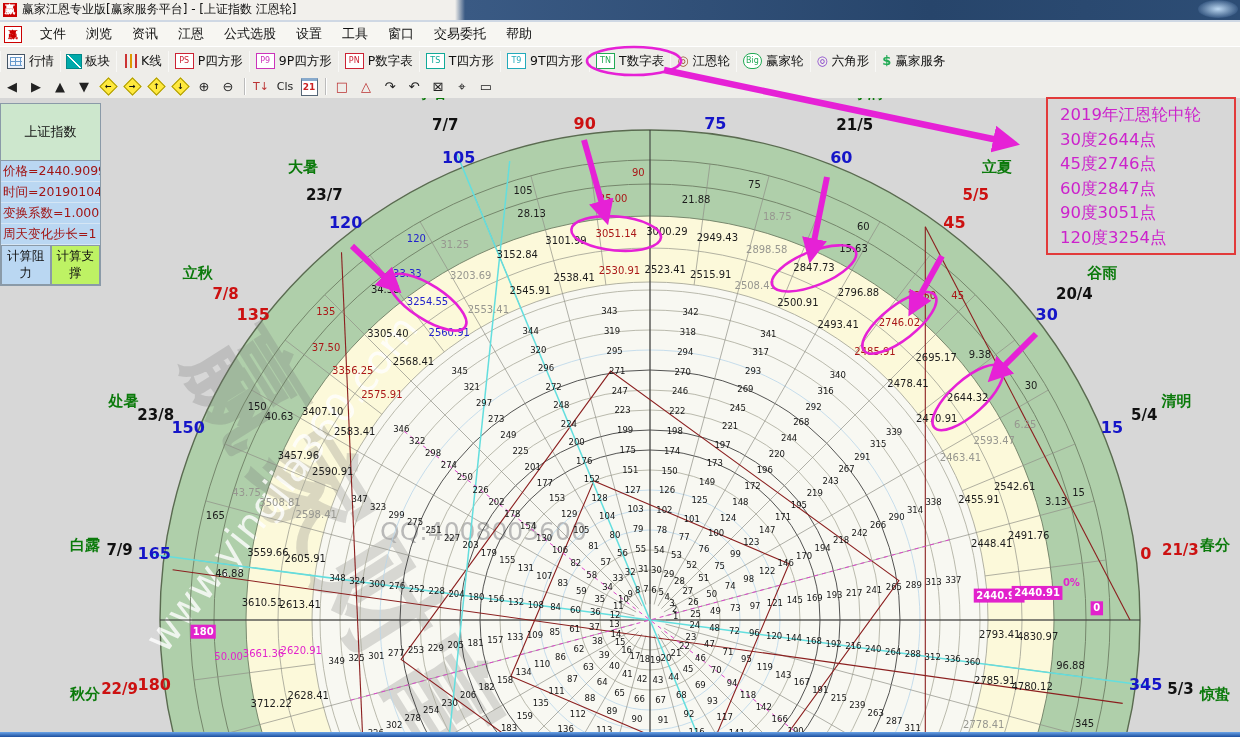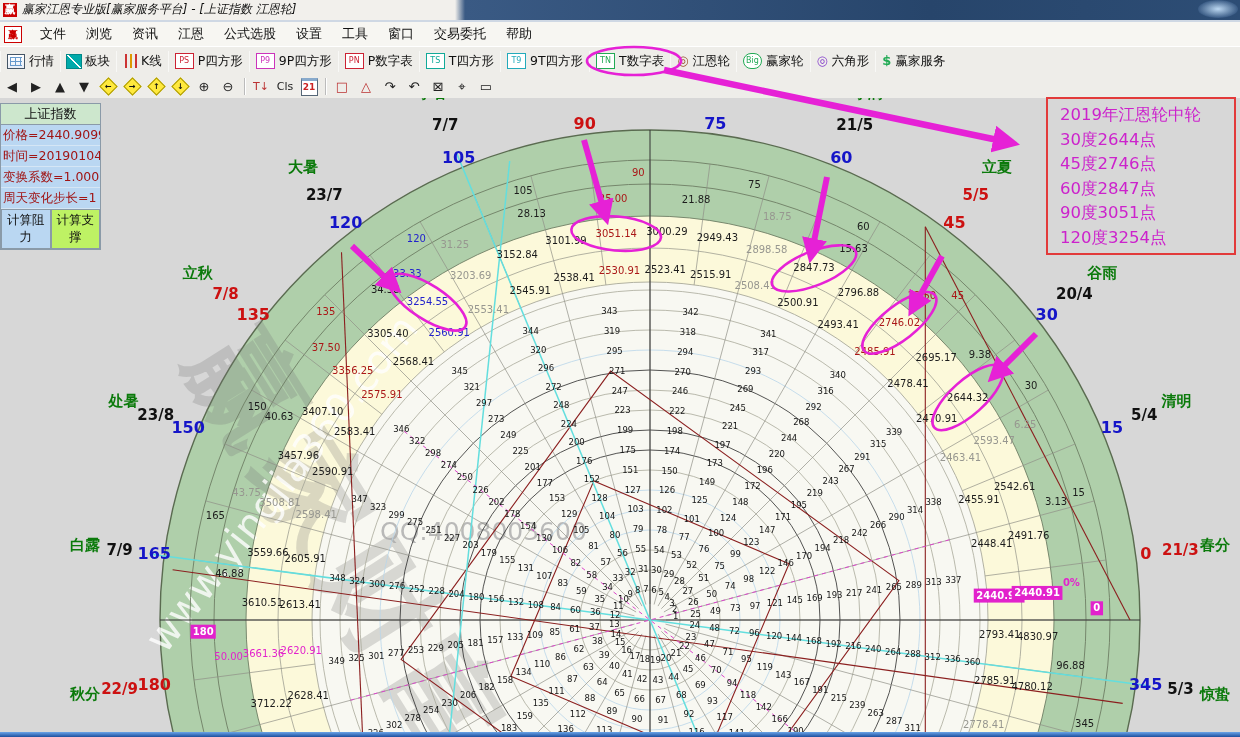--- a/index.html
+++ b/index.html
@@ -2,21 +2,21 @@
 <html><head>
 <meta charset="utf-8">
 <style>
   html,body{margin:0;padding:0;background:#888;}
   #app{position:relative;width:1240px;height:737px;overflow:hidden;background:#d7d7d7;
        font-family:"DejaVu Sans","Liberation Sans",sans-serif;}
   
   #titlebar{position:absolute;left:0;top:0;width:1240px;height:20px;background:linear-gradient(90deg,#f2f0ec 0 455px,#3a5a84 465px,#27456b 75%,#2d4d75 100%);border-bottom:2px solid #cfd8e4;}
   #titlebar .tl{position:absolute;left:3px;top:1px;display:flex;align-items:center;gap:5px;}
   #titlebar .appico{width:14px;height:14px;background:#c00;color:#fff;font-size:11px;line-height:14px;text-align:center;font-weight:bold;}
-  #titlebar .ttext{font-size:12px;color:#111;white-space:nowrap;font-style:italic;}
+  #titlebar .ttext{font-size:12px;color:#111;white-space:nowrap;}
   #titlebar .glow{position:absolute;right:2px;top:0;width:40px;height:18px;background:radial-gradient(ellipse at center,#bcd8f2 0%,rgba(110,150,200,.2) 70%);border-radius:50%;}
   
   #menubar{position:absolute;left:0;top:22px;width:1240px;height:24px;background:#f7f6f2;display:flex;align-items:center;border-bottom:1px solid #d8d6d0;}
   #menubar .logo{width:16px;height:15px;background:#fff;color:#c00;border:1px solid #c00;font-weight:bold;font-size:10px;line-height:15px;text-align:center;margin:0 8px 0 4px;}
   .menu-item{font-size:13px;color:#111;padding:10px 10px;cursor:default;}
   
   #toolbar1{position:absolute;left:0;top:46px;width:1240px;height:28px;background:#eeede9;display:flex;align-items:center;border-bottom:1px solid #cfcec8;border-top:1px solid #fff;}
   .tb1-item{display:flex;align-items:center;gap:4px;padding:2px 6px;font-size:12.5px;color:#111;border-left:1px solid #f8f8f6;}
   .ic-box{display:inline-block;width:17px;height:14px;font-size:8px;line-height:13px;text-align:center;background:#fff;border:1px solid #888;font-weight:normal;}
   .ic-glyph{font-size:13px;line-height:14px;}
@@ -35,21 +35,21 @@
   .tb2-sep{width:1px;height:17px;background:#bbb;margin:0 4px;box-shadow:1px 0 0 #fff;}
   .diamond{width:11px;height:11px;background:#ffe93d;border:1px solid #a90;transform:rotate(45deg);display:flex;align-items:center;justify-content:center;}
   .diamond>span{transform:rotate(-45deg);font-size:8px;color:#111;font-weight:bold;}
   .cal{width:15px;height:14px;border:1px solid #567;background:#fff;color:#c22;font-size:9px;line-height:13px;text-align:center;font-weight:bold;border-top:3px solid #8ac;}
   .redshape{color:#b33;}
   
   #chart{position:absolute;left:0;top:98px;width:1240px;height:639px;background:#d7d7d7;}
   #wheelsvg{position:absolute;left:0;top:0;}
   
   #panel{position:absolute;left:0;top:5px;width:99px;border:1px solid #8a9aa8;background:#bad7f2;}
-  #panel .hd{background:#cde7cd;color:#111;font-size:13px;text-align:center;padding:1px 0;border-bottom:1px solid #8a9aa8;}
+  #panel .hd{background:#cde7cd;color:#111;font-size:13px;text-align:center;padding:19px 0;border-bottom:1px solid #8a9aa8;}
   #panel .row{background:#bad7f2;color:#a01515;font-size:12.5px;padding:1.5px 1px 1.5px 2px;border-bottom:1px solid #d5e6f5;white-space:nowrap;overflow:hidden;}
   #panel .btns{display:flex;}
   #panel .btns div{flex:1;font-size:12.5px;text-align:center;padding:2px 0;border:1px solid #8a9aa8;}
   #panel .btns .b1{background:#bad7f2;color:#111;}
   #panel .btns .b2{background:#bef264;color:#111;}
   
   #notebox{position:absolute;left:1046px;top:-1px;width:190px;height:158px;border:2px solid #e23a3a;padding:4px 0 0 12px;box-sizing:border-box;}
   #notebox div{color:#cc22cc;font-size:16.5px;line-height:24.5px;white-space:nowrap;}
   
   #overlay{position:absolute;left:0;top:0;pointer-events:none;z-index:60;}

